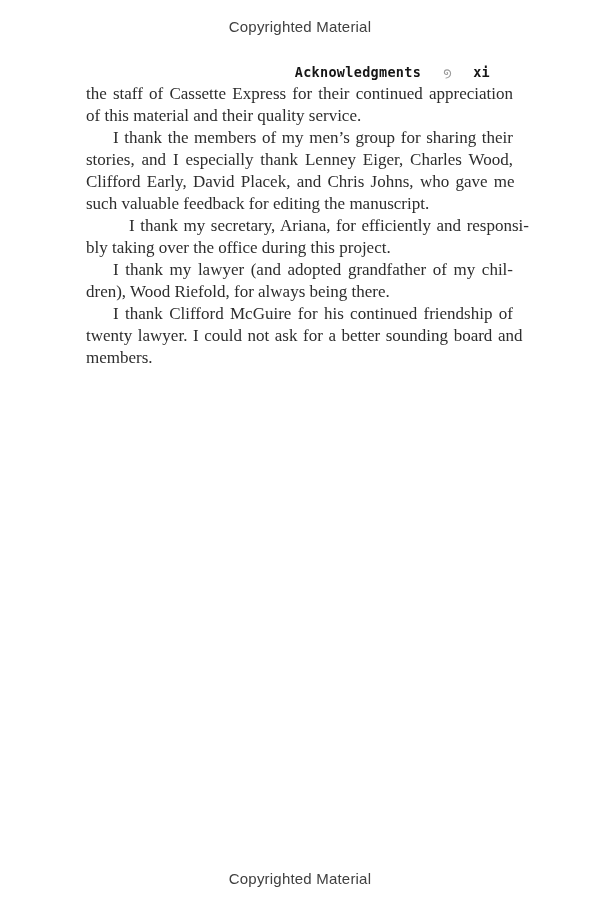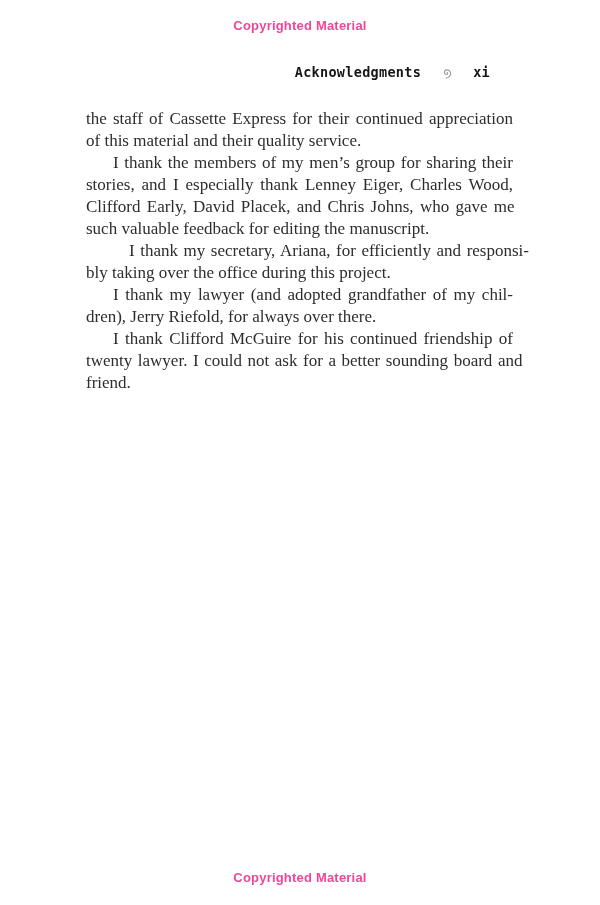--- a/index.html
+++ b/index.html
@@ -14,24 +14,24 @@
     background: #ffffff;
     overflow: hidden;
     font-family: "Liberation Serif", serif;
   }
   .copyright {
     position: absolute;
     left: 0;
     width: 100%;
     text-align: center;
     font-family: "Liberation Sans", sans-serif;
-    font-weight: bold;
-    font-size: 13px;
+    font-weight: normal;
+    font-size: 15px;
     letter-spacing: 0.2px;
-    color: #ec4899;
+    color: #404040;
   }
   .copyright.top { top: 18px; }
   .copyright.bottom { top: 870px; }
 
   .runhead {
     position: absolute;
     top: 64px;
     right: 110px;
     display: flex;
     align-items: center;
@@ -45,21 +45,21 @@
   }
   .spiral {
     display: inline-flex;
     align-items: center;
     margin: 0 1px;
   }
 
   .bodytext {
     position: absolute;
     left: 86px;
-    top: 108px;
+    top: 83px;
     width: 427px;
     font-family: "Liberation Serif", serif;
     font-size: 17px;
     color: #2d2d2d;
   }
   .line {
     height: 22px;
     line-height: 22px;
     white-space: nowrap;
     overflow: visible;
@@ -86,21 +86,21 @@
   <div class="bodytext">
       <div class="line just"><span style="word-spacing: 1.95703px;">the staff of Cassette Express for their continued appreciation</span></div>
       <div class="line"><span>of this material and their quality service.</span></div>
       <div class="line indent just"><span style="word-spacing: 1.38125px;">I thank the members of my men’s group for sharing their</span></div>
       <div class="line just"><span style="word-spacing: 2.625px;">stories, and I especially thank Lenney Eiger, Charles Wood,</span></div>
       <div class="line just"><span style="word-spacing: 2.03299px;">Clifford Early, David Placek, and Chris Johns, who gave me</span></div>
       <div class="line"><span>such valuable feedback for editing the manuscript.</span></div>
       <div class="line indent just"><span style="word-spacing: 1.31836px; margin-left: 16px;">I thank my secretary, Ariana, for efficiently and responsi-</span></div>
       <div class="line"><span>bly taking over the office during this project.</span></div>
       <div class="line indent just"><span style="word-spacing: 2.32639px; margin-top: 18px;">I thank my lawyer (and adopted grandfather of my chil-</span></div>
-      <div class="line"><span>dren), Jerry Riefold, for always over there.</span></div>
+      <div class="line"><span>dren), Wood Riefold, for always being there.</span></div>
       <div class="line indent just"><span style="word-spacing: 2.11719px;">I thank Clifford McGuire for his continued friendship of</span></div>
       <div class="line just"><span style="word-spacing: 1.30824px;">twenty lawyer. I could not ask for a better sounding board and</span></div>
-      <div class="line"><span>friend.</span></div>
+      <div class="line"><span>members.</span></div>
     </div>
 
   <div class="copyright bottom">Copyrighted Material</div>
 
 </div>
 
 </body></html>

